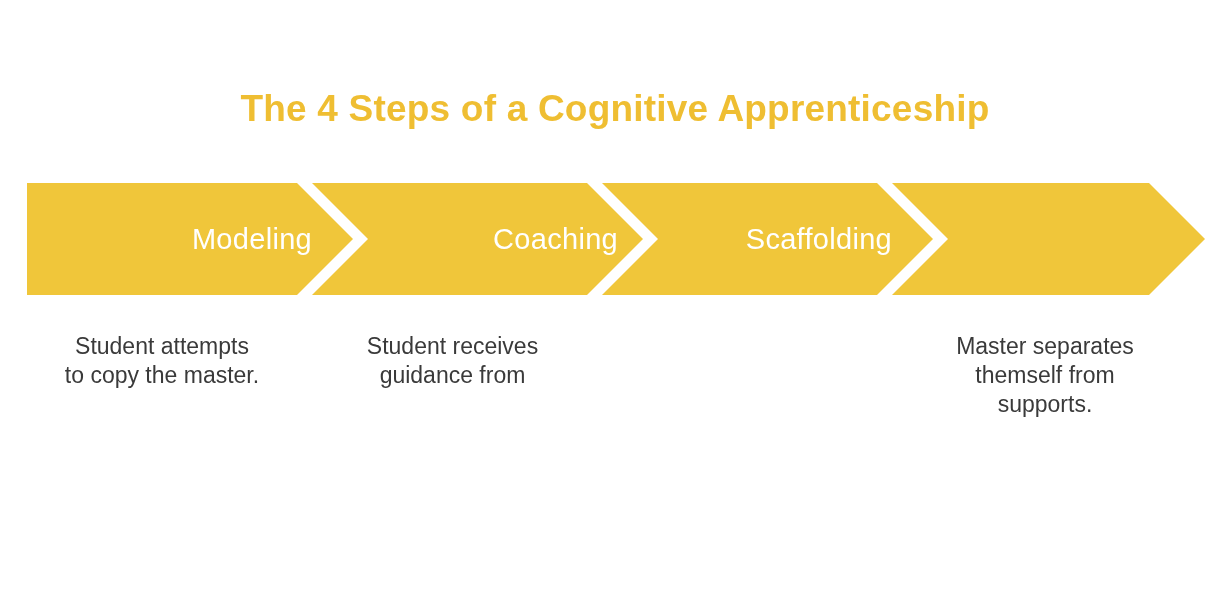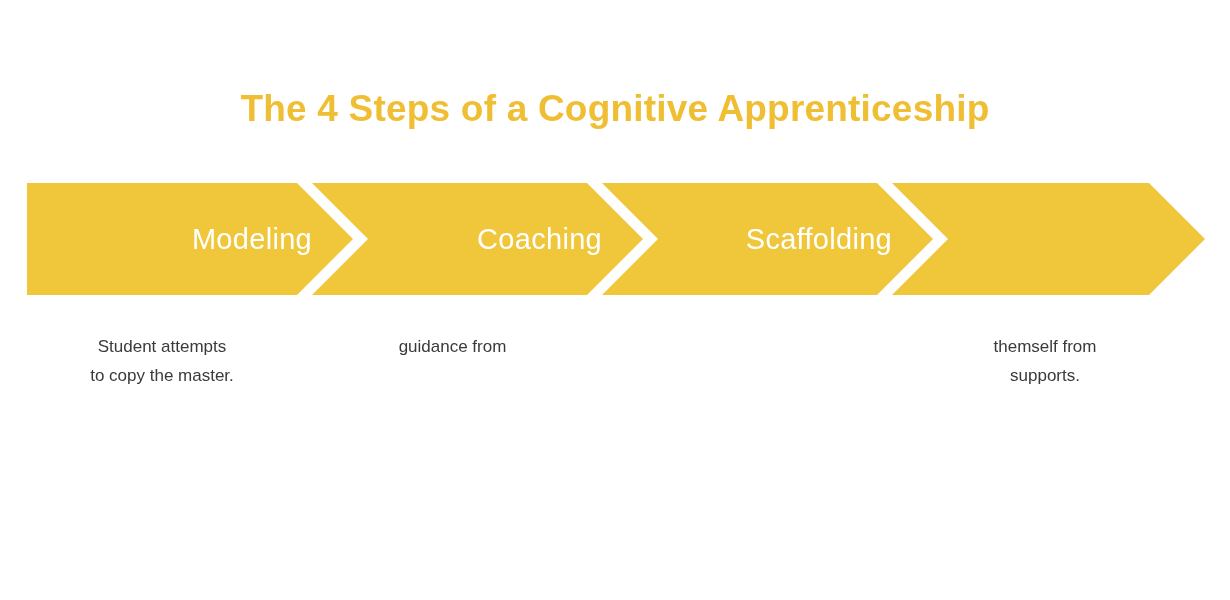--- a/index.html
+++ b/index.html
@@ -61,32 +61,32 @@
     justify-content: flex-end;
     color: #ffffff;
     font-family: "Liberation Sans", sans-serif;
     font-size: 29px;
     font-weight: 400;
     letter-spacing: 0.3px;
     white-space: nowrap;
     pointer-events: none;
   }
   .step-label.s0 { left: 27px;  width: 285px; }
-  .step-label.s1 { left: 312px; width: 290px; }
+  .step-label.s1 { left: 328px; width: 290px; }
   .step-label.s2 { left: 602px; width: 290px; }
   .step-label.s3 { left: 892px; width: 290px; }
 
   
   .caption {
     position: absolute;
     top: 332px;
     text-align: center;
     color: #3A3A3A;
     font-family: "Liberation Sans", sans-serif;
-    font-size: 17px;
+    font-size: 23px;
     font-weight: 400;
     line-height: 29px;
   }
   .caption.c0 { left: 17px;  width: 290px; }
   .caption.c1 { left: 310px; width: 285px; }
   .caption.c2 { left: 600px; width: 300px; }
   .caption.c3 { left: 900px; width: 290px; }
   .caption .line { display: block; }
 </style>
 </head>
@@ -117,20 +117,22 @@
   </div>
   <div class="step-label s2">
     <span>Scaffolding</span>
   </div>
 
   <div class="caption c0">
     <span class="line">Student attempts</span>
     <span class="line">to copy the master.</span>
   </div>
   <div class="caption c1">
+    <span class="line">Student receives</span>
     <span class="line">guidance from</span>
   </div>
   <div class="caption c3">
+    <span class="line">Master separates</span>
     <span class="line">themself from</span>
     <span class="line">supports.</span>
   </div>
 
 </div>
 
 </body></html>

